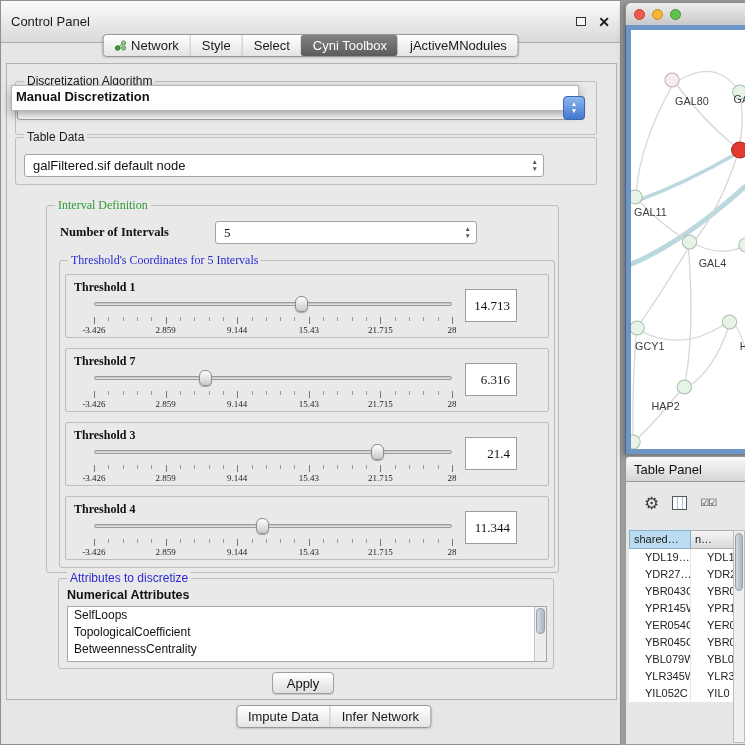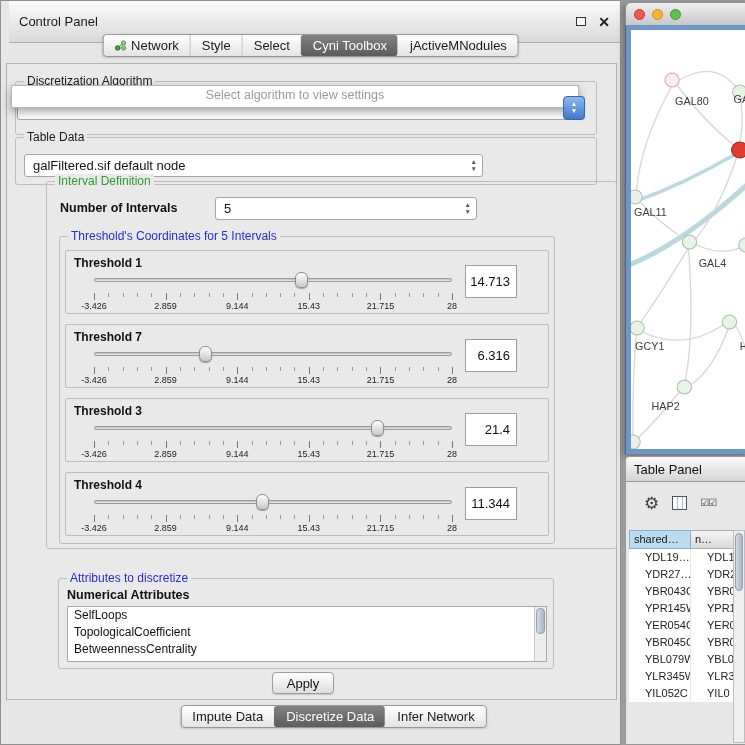--- a/index.html
+++ b/index.html
@@ -1,21 +1,21 @@
 <!DOCTYPE html>
 <html><head>
 <meta charset="utf-8">
 <style>
   *{box-sizing:border-box;margin:0;padding:0;}
   html,body{width:745px;height:745px;}
   body{position:relative;background:#9c9c9c;font-family:"Liberation Sans",sans-serif;overflow:hidden;}
 
   
   .control-panel{position:absolute;left:0;top:0;width:621px;height:745px;background:#e6e6e6;border:1px solid #8f8f8f;}
-  .cp-titlebar{position:absolute;left:0;top:0;right:0;height:42px;background:linear-gradient(#fbfbfb,#d9d9d9);border-bottom:1px solid #adadad;display:flex;align-items:center;padding:0 10px;margin-left:8px;}
+  .cp-titlebar{position:absolute;left:0;top:0;right:0;height:42px;background:linear-gradient(#fbfbfb,#d9d9d9);border-bottom:1px solid #adadad;display:flex;align-items:center;padding:0 10px;}
   .cp-title{flex:1;font-size:13px;color:#1a1a1a;}
   .float-icon{width:10px;height:9px;border:1.5px solid #333;margin-right:12px;background:#f7f7f7;}
   .close-icon{font-size:14px;font-weight:bold;color:#1a1a1a;line-height:1;}
 
   .tab-strip{position:absolute;top:33px;left:50%;transform:translateX(-50%);display:flex;height:23px;border:1px solid #979797;border-radius:4px;background:linear-gradient(#ffffff,#e4e4e4);box-shadow:0 1px 2px rgba(0,0,0,.15);z-index:5;}
   .tab{display:flex;align-items:center;gap:5px;padding:0 11px;font-size:13px;color:#1a1a1a;border-left:1px solid #c5c5c5;white-space:nowrap;}
   .tab:first-child{border-left:none;}
   .tab.selected{background:linear-gradient(#828282,#5c5c5c);color:#fff;border-radius:3px;border-left-color:transparent;}
   .tab.selected + .tab{border-left-color:transparent;}
   .tab-strip.bottom{top:704px;margin-left:23px;}
@@ -33,23 +33,23 @@
   .algo-group{left:14px;top:80px;width:582px;height:54px;}
   .algo-combo{left:16px;top:95px;width:568px;height:24px;}
   .blue-stepper{position:absolute;left:562px;top:95px;width:22px;height:24px;background:linear-gradient(#8cb8f0,#4377cd);border:1px solid #3a66b0;border-radius:4px;display:flex;flex-direction:column;align-items:center;justify-content:center;color:#fff;font-size:6.5px;line-height:1.05;z-index:60;}
 
   .popup{position:absolute;left:10px;top:84px;width:568px;background:#fff;border:1px solid #b4b4b4;box-shadow:0 4px 10px rgba(0,0,0,.35);z-index:50;padding:2px 0 4px;}
   .popup .prompt{text-align:center;color:#9b9b9b;font-size:12.5px;height:15px;line-height:15px;}
   .popup .item{font-size:13px;color:#111;padding:1px 4px;line-height:16px;}
   .popup .item.bold{font-weight:bold;}
 
   .td-group{left:14px;top:136px;width:582px;height:48px;}
-  .td-combo{left:8px;top:16px;width:459px;height:23px;}
-
-  .interval-group{left:45px;top:180px;width:571px;height:368px;}
+  .td-combo{left:8px;top:16px;width:520px;height:23px;}
+
+  .interval-group{left:45px;top:204px;width:513px;height:368px;font-family:Liberation Serif, serif;}
   .noi-label{position:absolute;left:13px;top:19px;font-size:12.5px;font-weight:bold;color:#111;}
   .noi-combo{left:168px;top:15px;width:262px;height:23px;}
 
   .thr-group{left:12px;top:54px;width:496px;height:308px;}
   .tpanel{position:absolute;left:5px;width:484px;height:64px;border:1px solid #bdbdbd;border-radius:2px;background:#e9e9e9;}
   .tlabel{position:absolute;left:8px;top:5px;font-size:12px;font-weight:bold;color:#111;}
   .slider{position:absolute;left:28px;top:20px;width:358px;height:18px;}
   .track{position:absolute;left:0;right:0;top:7px;height:4px;background:linear-gradient(#bdbdbd,#ececec);border:1px solid #9a9a9a;border-radius:2px;}
   .thumb{position:absolute;top:1px;width:13px;height:16px;margin-left:-6px;background:linear-gradient(#fefefe,#c9c9c9);border:1px solid #8d8d8d;border-radius:6px 6px 5px 5px;box-shadow:0 1px 1px rgba(0,0,0,.3);}
   .tick-row{position:absolute;left:28px;top:42px;width:358px;height:4px;background:repeating-linear-gradient(90deg,#9a9a9a 0px,#9a9a9a 1px,transparent 1px,transparent 14.32px);}
@@ -134,22 +134,22 @@
   <div class="group algo-group">
     <span class="glabel">Discretization Algorithm</span>
   </div>
   <div class="combo algo-combo"></div>
   <div class="blue-stepper">
       <span>▲</span>
       <span>▼</span>
     </div>
 
   <div class="popup">
-    <div class="prompt">Select algorithm to view settings</div>
     <div>
+        <div class="item bold">Manual Discretization</div>
       </div>
   </div>
 
   <div class="group td-group">
     <span class="glabel">Table Data</span>
     <div class="combo td-combo">
       <span>galFiltered.sif default node</span>
       <span class="stepper">
           <span>▲</span>
           <span>▼</span>
@@ -278,23 +278,20 @@
         <div class="attr-thumb"></div>
       </div>
     </div>
   </div>
 
   <div class="apply-btn">Apply</div>
 
   <div class="tab-strip bottom">
       <div class="tab">
         <span>Impute Data</span>
-      </div>
-      <div class="tab selected">
-        <span>Discretize Data</span>
       </div>
       <div class="tab">
         <span>Infer Network</span>
       </div>
     </div>
 </div>
 
 <div class="net-window">
   <div class="net-titlebar">
     <span class="light red"></span>

